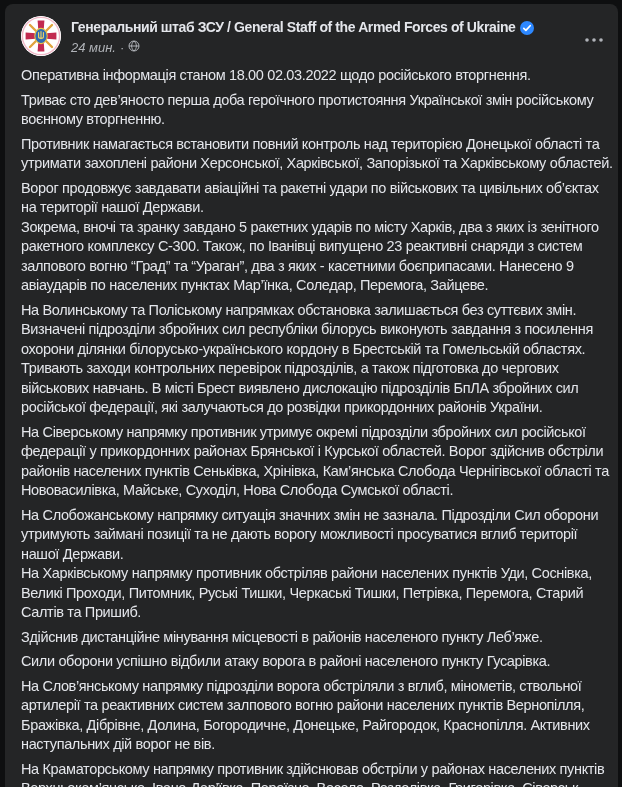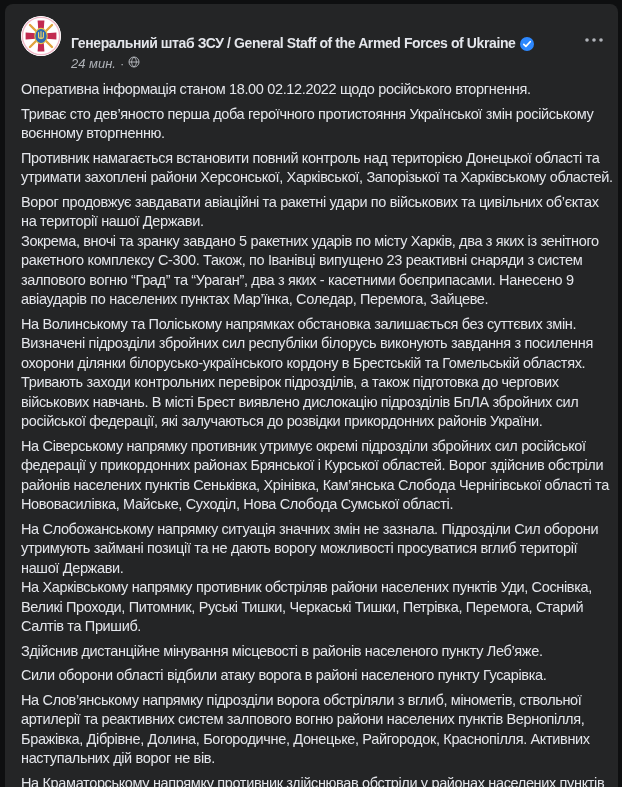--- a/index.html
+++ b/index.html
@@ -30,21 +30,20 @@
     border-radius: 50%;
     overflow: hidden;
     flex: none;
     cursor: pointer;
     background: #fff;
   }
   .header-text {
     flex: 1;
     min-width: 0;
     padding: 2px 0 0 10px;
-    margin-top: 16px;
   }
   .name-row {
     font-size: 14px;
     font-weight: 700;
     letter-spacing: -0.4px;
     color: #e4e6eb;
     line-height: 19px;
     white-space: nowrap;
     display: flex;
     align-items: center;
@@ -137,28 +136,28 @@
           <circle cx="3" cy="4" r="1.8"></circle>
           <circle cx="10" cy="4" r="1.8"></circle>
           <circle cx="17" cy="4" r="1.8"></circle>
         </svg>
       </span>
     </div>
 
   </div>
 
   <div class="post-body">
-    <p>Оперативна інформація станом 18.00 02.12.2022 щодо російського вторгнення.</p>
+    <p>Оперативна інформація станом 18.00 02.03.2022 щодо російського вторгнення.</p>
     <p>Триває сто дев’яносто перша доба героїчного протистояння Української змін російському воєнному вторгненню.</p>
     <p>Противник намагається встановити повний контроль над територією Донецької області та утримати захоплені райони Херсонської, Харківської, Запорізької та Харківському областей.</p>
     <p>Ворог продовжує завдавати авіаційні та ракетні удари по військових та цивільних об’єктах на території нашої Держави.
 Зокрема, вночі та зранку завдано 5 ракетних ударів по місту Харків, два з яких із зенітного ракетного комплексу С-300. Також, по Іванівці випущено 23 реактивні снаряди з систем залпового вогню “Град” та “Ураган”, два з яких - касетними боєприпасами. Нанесено 9 авіаударів по населених пунктах Мар’їнка, Соледар, Перемога, Зайцеве.</p>
     <p>На Волинському та Поліському напрямках обстановка залишається без суттєвих змін. Визначені підрозділи збройних сил республіки білорусь виконують завдання з посилення охорони ділянки білорусько-українського кордону в Брестській та Гомельській областях. Тривають заходи контрольних перевірок підрозділів, а також підготовка до чергових військових навчань. В місті Брест виявлено дислокацію підрозділів БпЛА збройних сил російської федерації, які залучаються до розвідки прикордонних районів України.</p>
     <p>На Сіверському напрямку противник утримує окремі підрозділи збройних сил російської федерації у прикордонних районах Брянської і Курської областей. Ворог здійснив обстріли районів населених пунктів Сеньківка, Хрінівка, Кам’янська Слобода Чернігівської області та Нововасилівка, Майське, Суходіл, Нова Слобода Сумської області.</p>
     <p>На Слобожанському напрямку ситуація значних змін не зазнала. Підрозділи Сил оборони утримують займані позиції та не дають ворогу можливості просуватися вглиб території нашої Держави.
 На Харківському напрямку противник обстріляв райони населених пунктів Уди, Соснівка, Великі Проходи, Питомник, Руські Тишки, Черкаські Тишки, Петрівка, Перемога, Старий Салтів та Пришиб.</p>
     <p>Здійснив дистанційне мінування місцевості в районів населеного пункту Леб’яже.</p>
-    <p>Сили оборони області відбили атаку ворога в районі населеного пункту Гусарівка.</p>
+    <p>Сили оборони успішно відбили атаку ворога в районі населеного пункту Гусарівка.</p>
     <p>На Слов’янському напрямку підрозділи ворога обстріляли з вглиб, мінометів, ствольної артилерії та реактивних систем залпового вогню райони населених пунктів Вернопілля, Бражівка, Дібрівне, Долина, Богородичне, Донецьке, Райгородок, Краснопілля. Активних наступальних дій ворог не вів.</p>
     <p>На Краматорському напрямку противник здійснював обстріли у районах населених пунктів Верхньокам’янське, Івано-Дар’ївка, Переїзне, Веселе, Роздолівка, Григорівка, Сіверськ.</p>
   </div>
 
 </div>
 
 </body></html>

